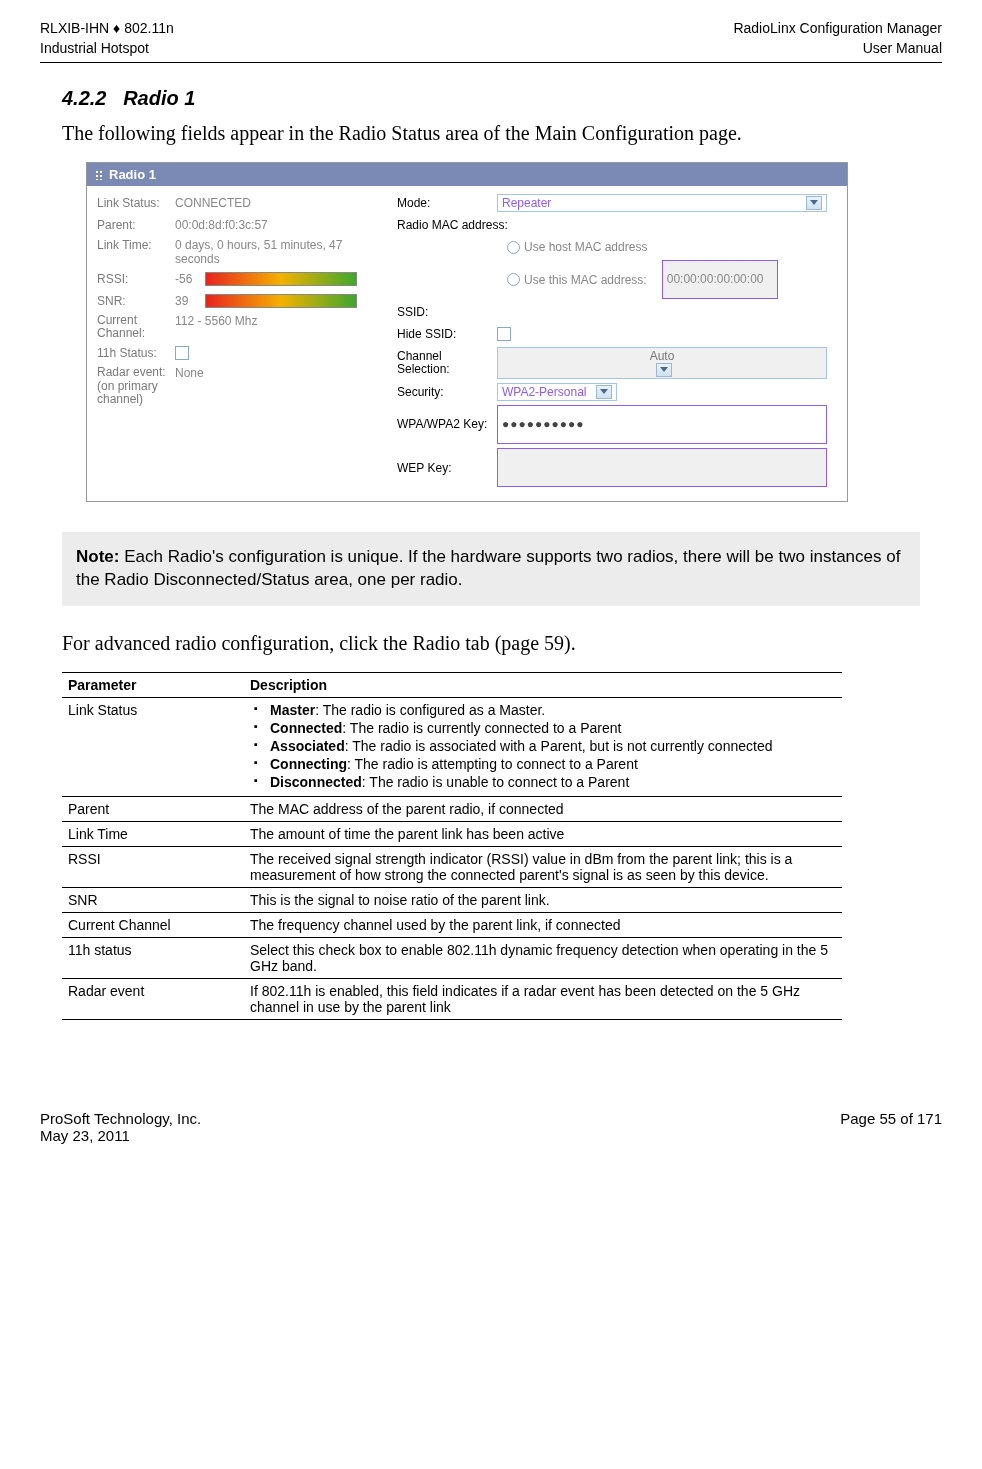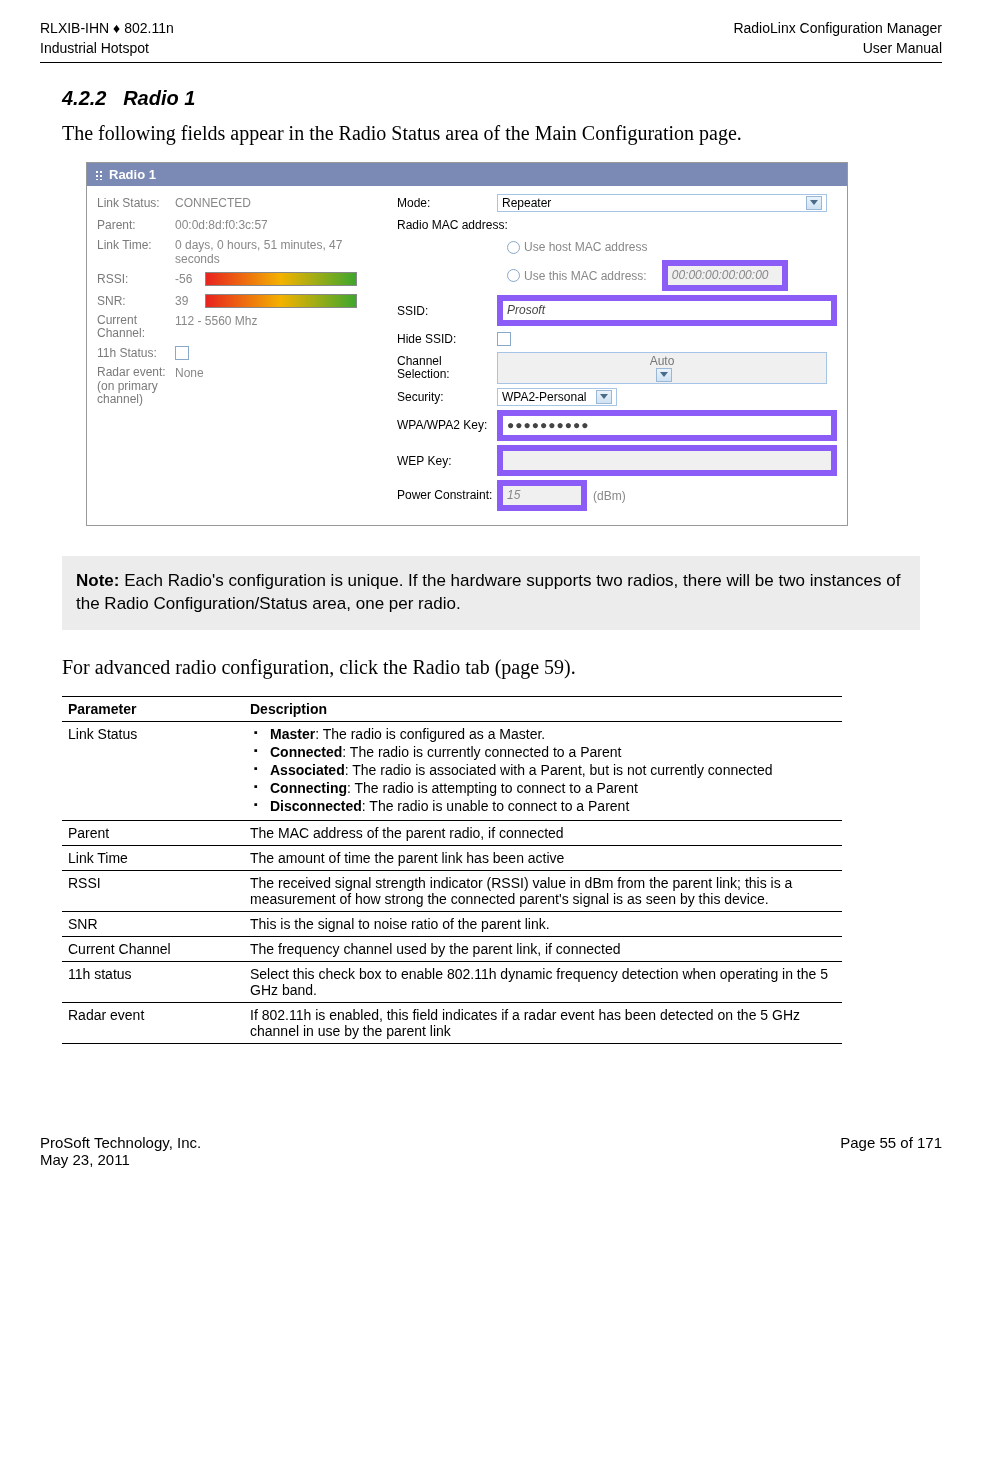--- a/index.html
+++ b/index.html
@@ -112,21 +112,21 @@
     vertical-align: middle;
   }
   .sel-box {
     background: #fff;
     border: 1px solid #a6c5e6;
     padding: 1px 4px;
     font-size: 12px;
     display: inline-flex;
     align-items: center;
     justify-content: space-between;
-    color: #000000;
+    color: #8b5cf6;
     position: relative;
   }
   .sel-box.disabled { background: #f0f0f0; color: #777; flex-direction: column; }
   .sel-arrow {
     display: inline-block;
     width: 14px;
     height: 12px;
     background: linear-gradient(#eaf3fb,#cfe2f3);
     border: 1px solid #9ab7d6;
     position: relative;
@@ -135,27 +135,26 @@
   .sel-arrow::after{
     content:"";
     position:absolute;
     left:3px; top:3px;
     border-left:4px solid transparent;
     border-right:4px solid transparent;
     border-top:5px solid #4a6a8a;
   }
   .txt-box {
     background: #fff;
-    border: 6px solid #8b5cf6;
-    padding: 2px 4px;
+    border: 1px solid #8b5cf6;
+    padding: 11px 4px;
     font-size: 12px;
     color: #444;
     display: inline-block;
     height: 15px;
-    font-style: italic;
   }
   .txt-box.disabled { background: #f0f0f0; color:#888; }
   .chk {
     display: inline-block;
     width: 12px;
     height: 12px;
     background: #fff;
     border: 1px solid #8aa8c8;
   }
   .radio {
@@ -303,21 +302,20 @@
               <span class="radio"></span>
               <span class="ssval">Use host MAC address</span>
             </div>
             <div class="ssrow" style="padding-left:110px;">
               <span class="radio"></span>
               <span class="ssval" style="margin-right:15px;">Use this MAC address:</span>
               <span class="txt-box disabled" style="width:106px;">00:00:00:00:00:00</span>
             </div>
             <div class="ssrow">
               <span class="sslabel-r">SSID:</span>
-              <span class="txt-box" style="width:320px;">Prosoft</span>
             </div>
             <div class="ssrow">
               <span class="sslabel-r">Hide SSID:</span>
               <span class="chk"></span>
             </div>
             <div class="ssrow">
               <span class="sslabel-r" style="line-height:1.1;">Channel Selection:</span>
               <span class="sel-box disabled" style="width:320px;">
                 <span>Auto</span>
                 <span class="sel-arrow"></span>
@@ -331,32 +329,27 @@
               </span>
             </div>
             <div class="ssrow">
               <span class="sslabel-r" style="line-height:1.1;">WPA/WPA2 Key:</span>
               <span class="txt-box" style="width:320px; letter-spacing:1px;">●●●●●●●●●●</span>
             </div>
             <div class="ssrow">
               <span class="sslabel-r">WEP Key:</span>
               <span class="txt-box disabled" style="width:320px;"></span>
             </div>
-            <div class="ssrow">
-              <span class="sslabel-r" style="line-height:1.1;">Power Constraint:</span>
-              <span class="txt-box disabled" style="width:70px;">15</span>
-              <span class="ssval" style="margin-left:6px;">(dBm)</span>
-            </div>
           </div>
         </div>
       </div>
     </div>
 
     <div class="note-box">
-      <b>Note:</b><span> Each Radio's configuration is unique. If the hardware supports two radios, there will be two instances of the Radio Configuration/Status area, one per radio.</span>
+      <b>Note:</b><span> Each Radio's configuration is unique. If the hardware supports two radios, there will be two instances of the Radio Disconnected/Status area, one per radio.</span>
     </div>
 
     <div class="body-text">For advanced radio configuration, click the Radio tab (page 59).</div>
 
     <table class="param">
       <thead>
         <tr>
           <th>Parameter</th>
           <th>Description</th>
         </tr>

